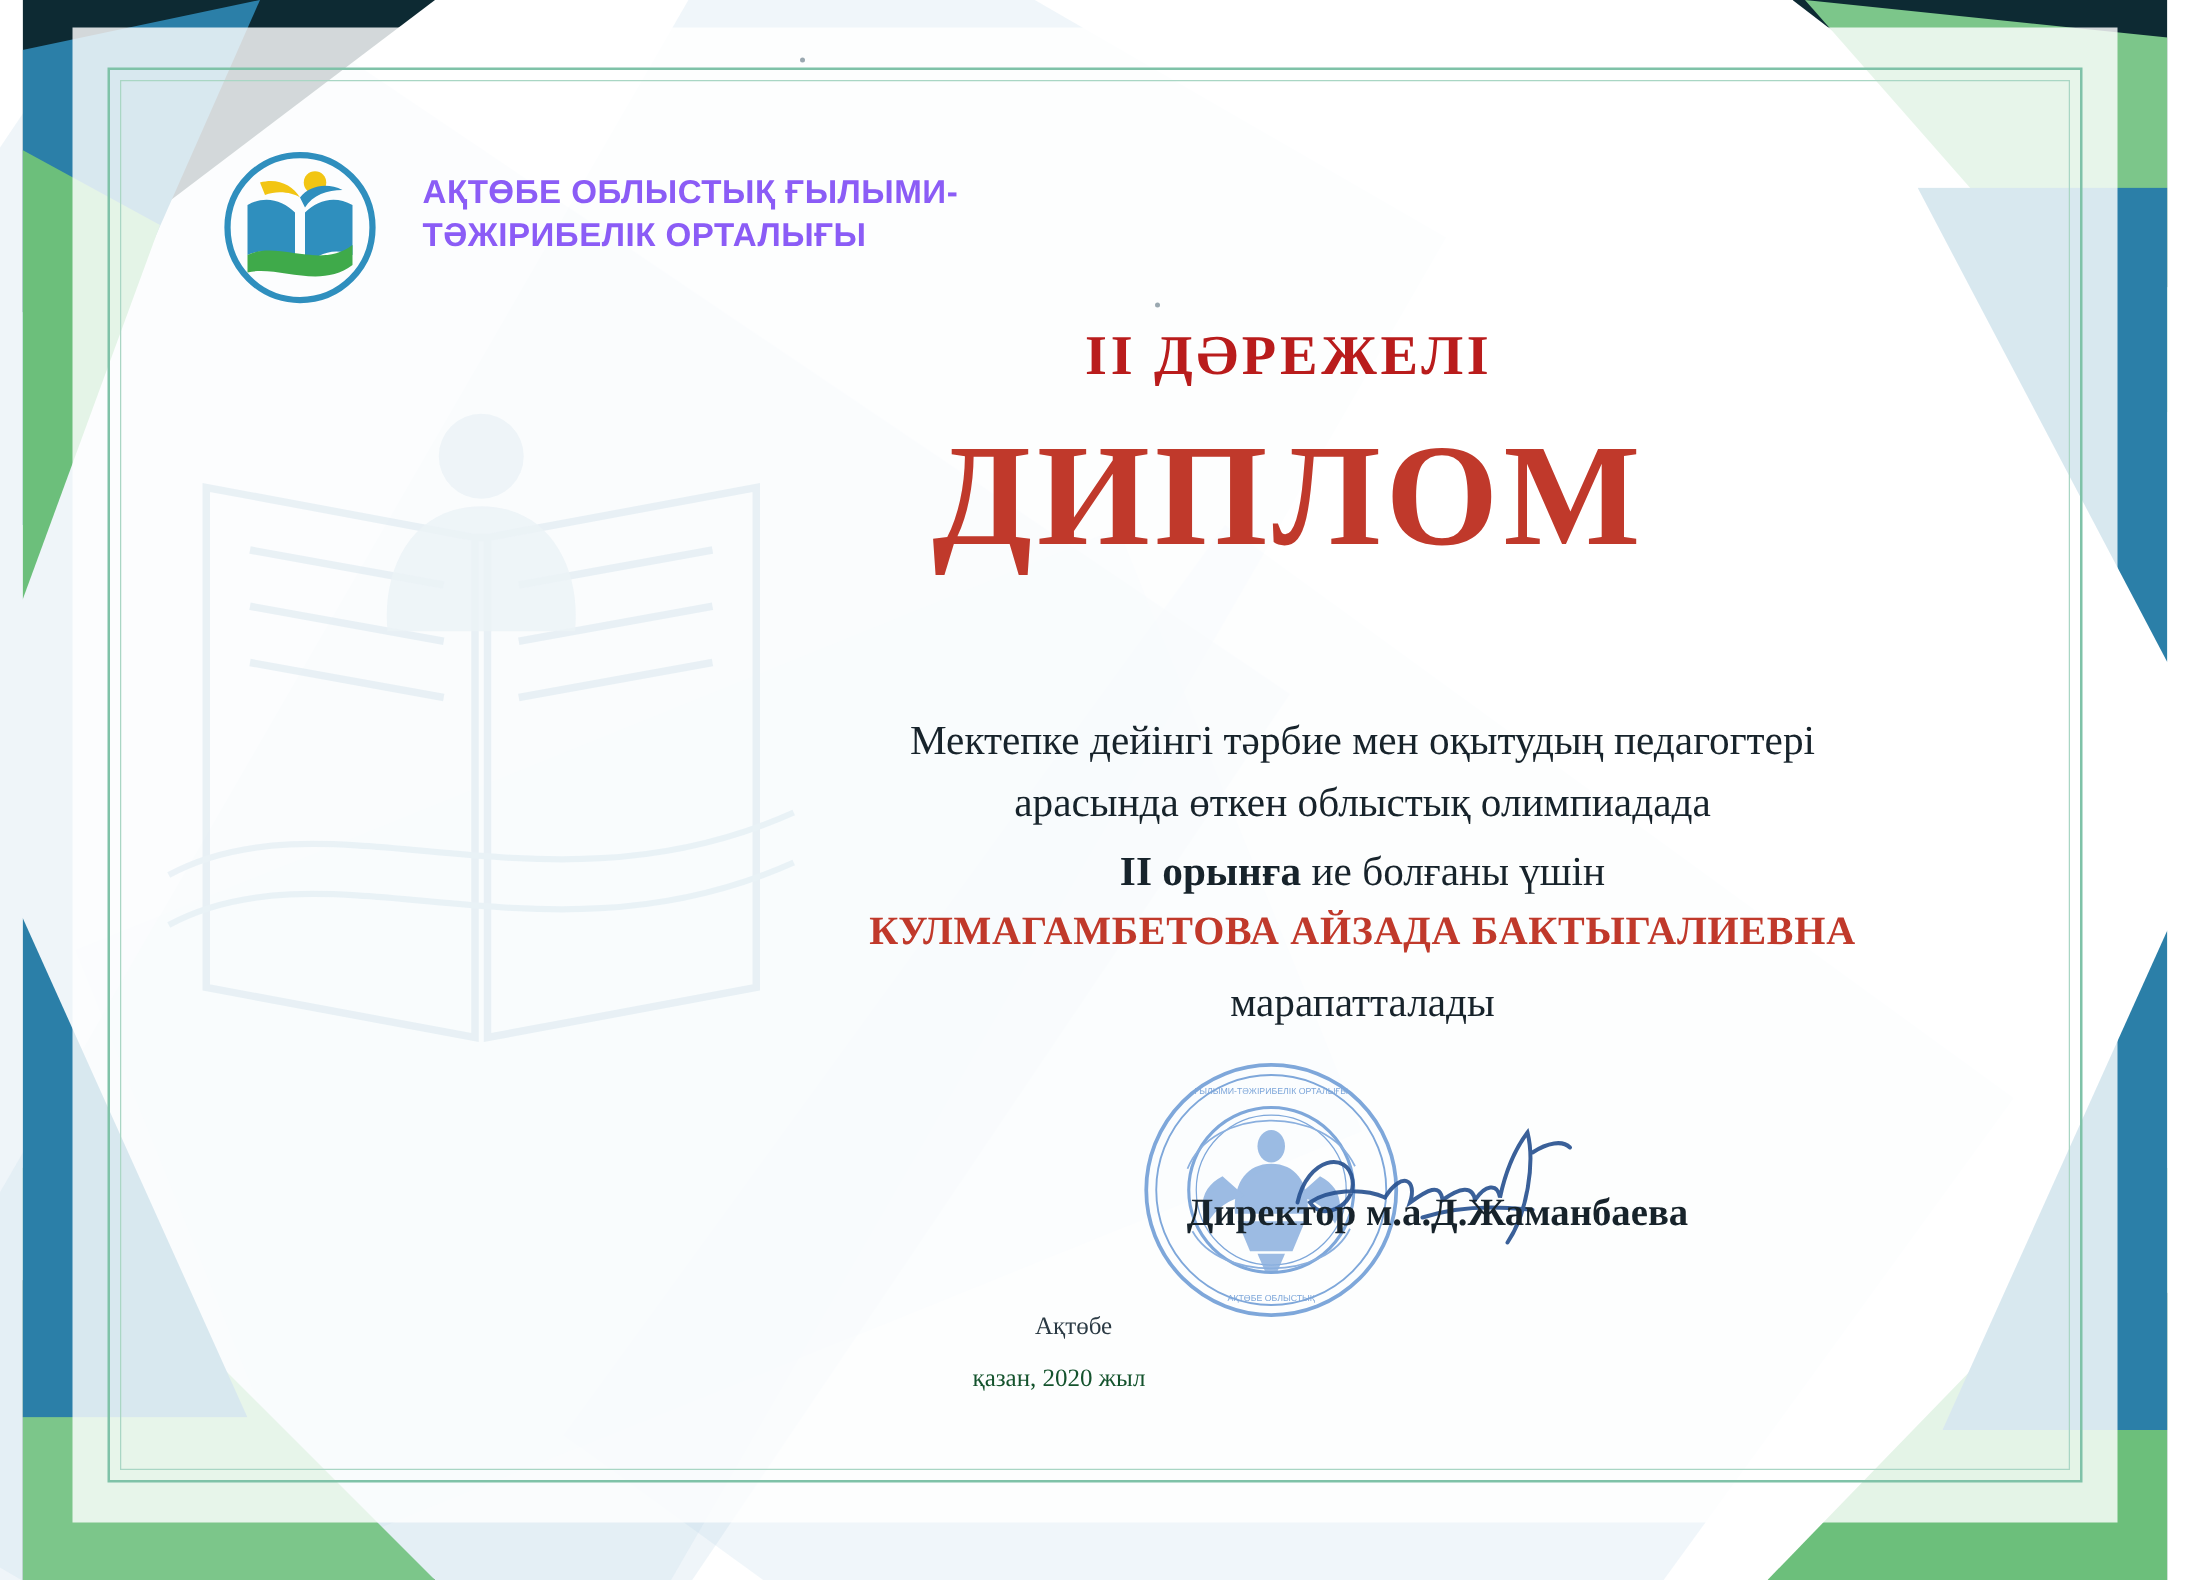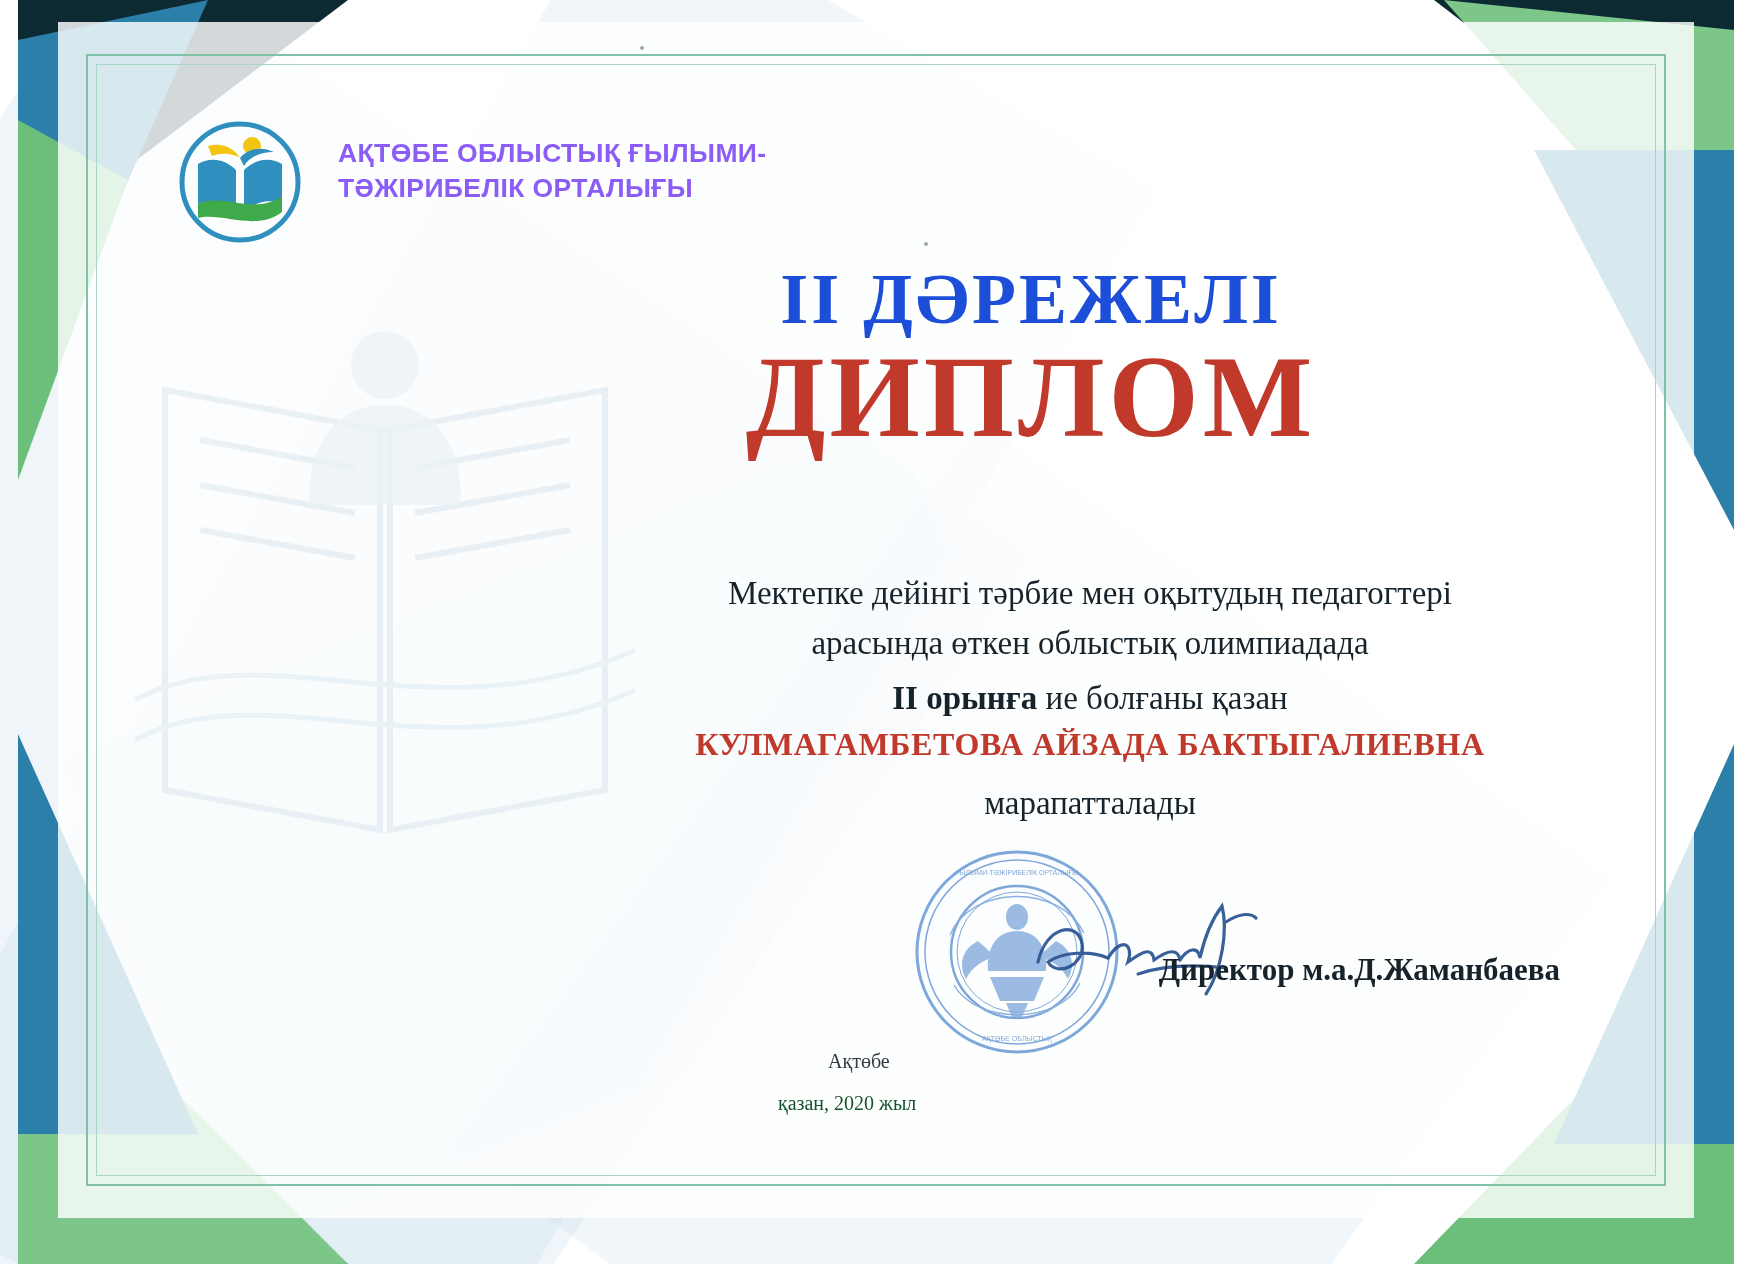--- a/index.html
+++ b/index.html
@@ -184,23 +184,23 @@
 
   
   .title-degree {
     position: absolute;
     left: 0; right: 0;
     top: 258px;
     text-align: center;
     padding-left: 310px;
     font-family: "Liberation Serif", serif;
     font-weight: bold;
-    font-size: 72px;
+    font-size: 45px;
     letter-spacing: 3px;
-    color: #1d4ed8;
+    color: #b91c1c;
   }
   .title-main {
     position: absolute;
     left: 0; right: 0;
     top: 335px;
     text-align: center;
     padding-left: 310px;
     font-family: "Liberation Serif", serif;
     font-weight: bold;
     font-size: 116px;
@@ -241,21 +241,21 @@
   }
 
   
   .sign-row {
     position: absolute;
     left: 740px;
     top: 952px;
     width: 820px;
     display: flex;
     align-items: flex-end;
-    justify-content: flex-end;
+    justify-content: center;
     font-size: 31px;
     font-weight: bold;
     color: #17232b;
   }
   .stamp {
     position: absolute;
     left: 910px;
     top: 845px;
     width: 215px;
     height: 215px;
@@ -364,21 +364,21 @@
 
   <div class="org-name">АҚТӨБЕ ОБЛЫСТЫҚ ҒЫЛЫМИ-ТӘЖІРИБЕЛІК ОРТАЛЫҒЫ</div>
 
   <div class="title-degree">ІІ ДӘРЕЖЕЛІ</div>
   <div class="title-main">ДИПЛОМ</div>
 
   <div class="body-block">
     <div class="body-line">Мектепке дейінгі тәрбие мен оқытудың педагогтері</div>
     <div class="body-line tight">арасында өткен облыстық олимпиадада</div>
     <div class="rank-line">
-      <b>ІІ орынға</b><span> ие болғаны қазан</span>
+      <b>ІІ орынға</b><span> ие болғаны үшін</span>
     </div>
     <div class="winner">КУЛМАГАМБЕТОВА АЙЗАДА БАКТЫГАЛИЕВНА</div>
     <div class="awarded">марапатталады</div>
   </div>
 
   <svg class="stamp" viewBox="0 0 215 215">
     <circle cx="107" cy="107" r="100" fill="none" stroke="#5b8fd0" stroke-width="3"></circle>
     <circle cx="107" cy="107" r="92" fill="none" stroke="#5b8fd0" stroke-width="1.5"></circle>
     <circle cx="107" cy="107" r="66" fill="none" stroke="#5b8fd0" stroke-width="2.5"></circle>
     <circle cx="107" cy="107" r="60" fill="none" stroke="#5b8fd0" stroke-width="1"></circle>

